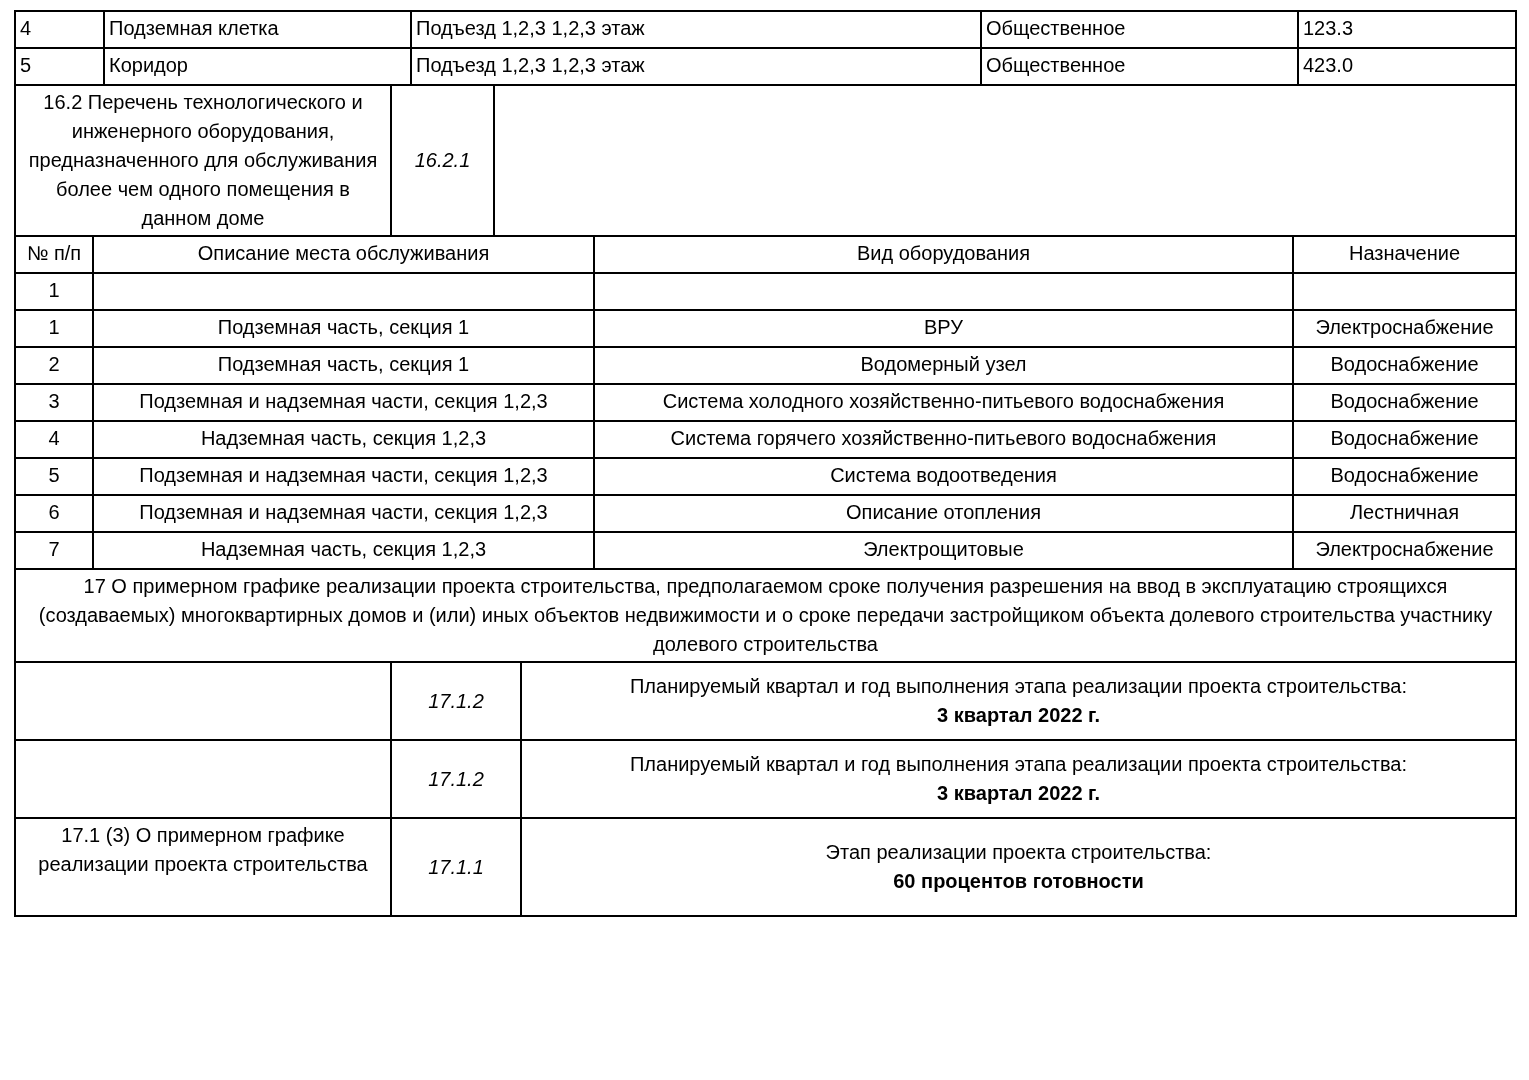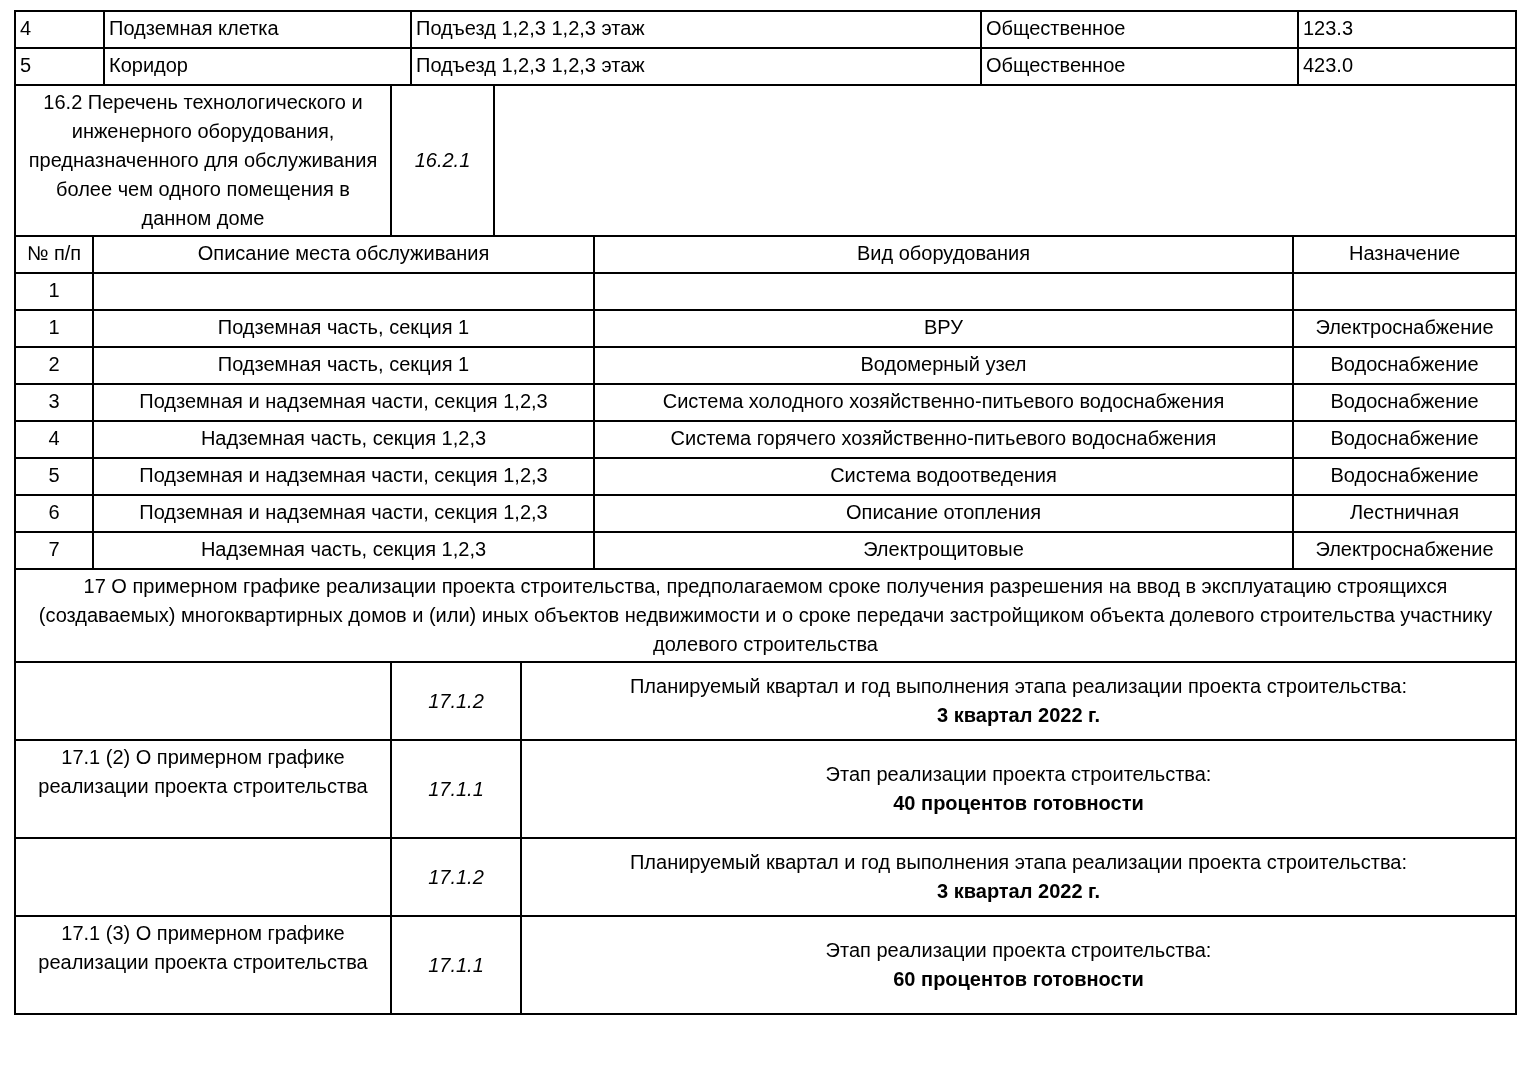--- a/index.html
+++ b/index.html
@@ -176,28 +176,20 @@
   </colgroup>
   <tbody>
   <tr class="h-mid">
     <td></td>
     <td class="code">17.1.2</td>
     <td class="stage">
       <div>Планируемый квартал и год выполнения этапа реализации проекта строительства:</div>
       <div class="bold-line">3 квартал 2022 г.</div>
     </td>
   </tr>
-  <tr class="h-tall">
-    <td>17.1 (2) О примерном графике реализации проекта строительства</td>
-    <td class="code">17.1.1</td>
-    <td class="stage">
-      <div>Этап реализации проекта строительства:</div>
-      <div class="bold-line">40 процентов готовности</div>
-    </td>
-  </tr>
   <tr class="h-mid">
     <td></td>
     <td class="code">17.1.2</td>
     <td class="stage">
       <div>Планируемый квартал и год выполнения этапа реализации проекта строительства:</div>
       <div class="bold-line">3 квартал 2022 г.</div>
     </td>
   </tr>
   <tr class="h-tall">
     <td>17.1 (3) О примерном графике реализации проекта строительства</td>

